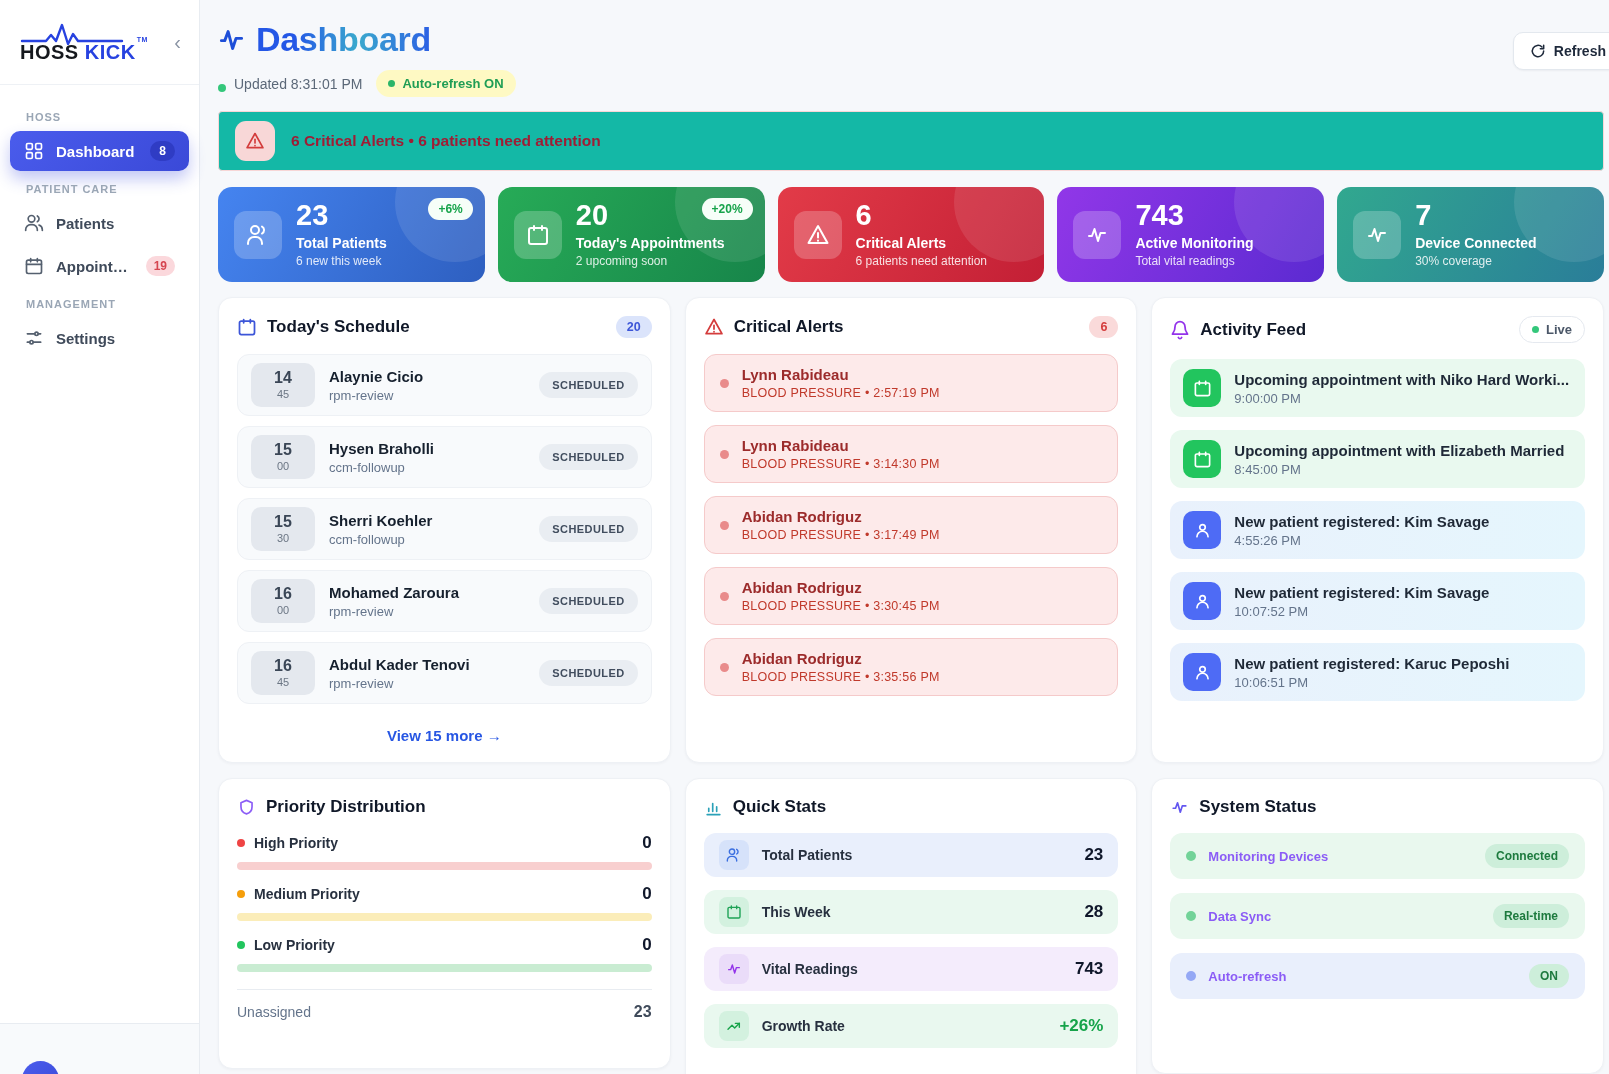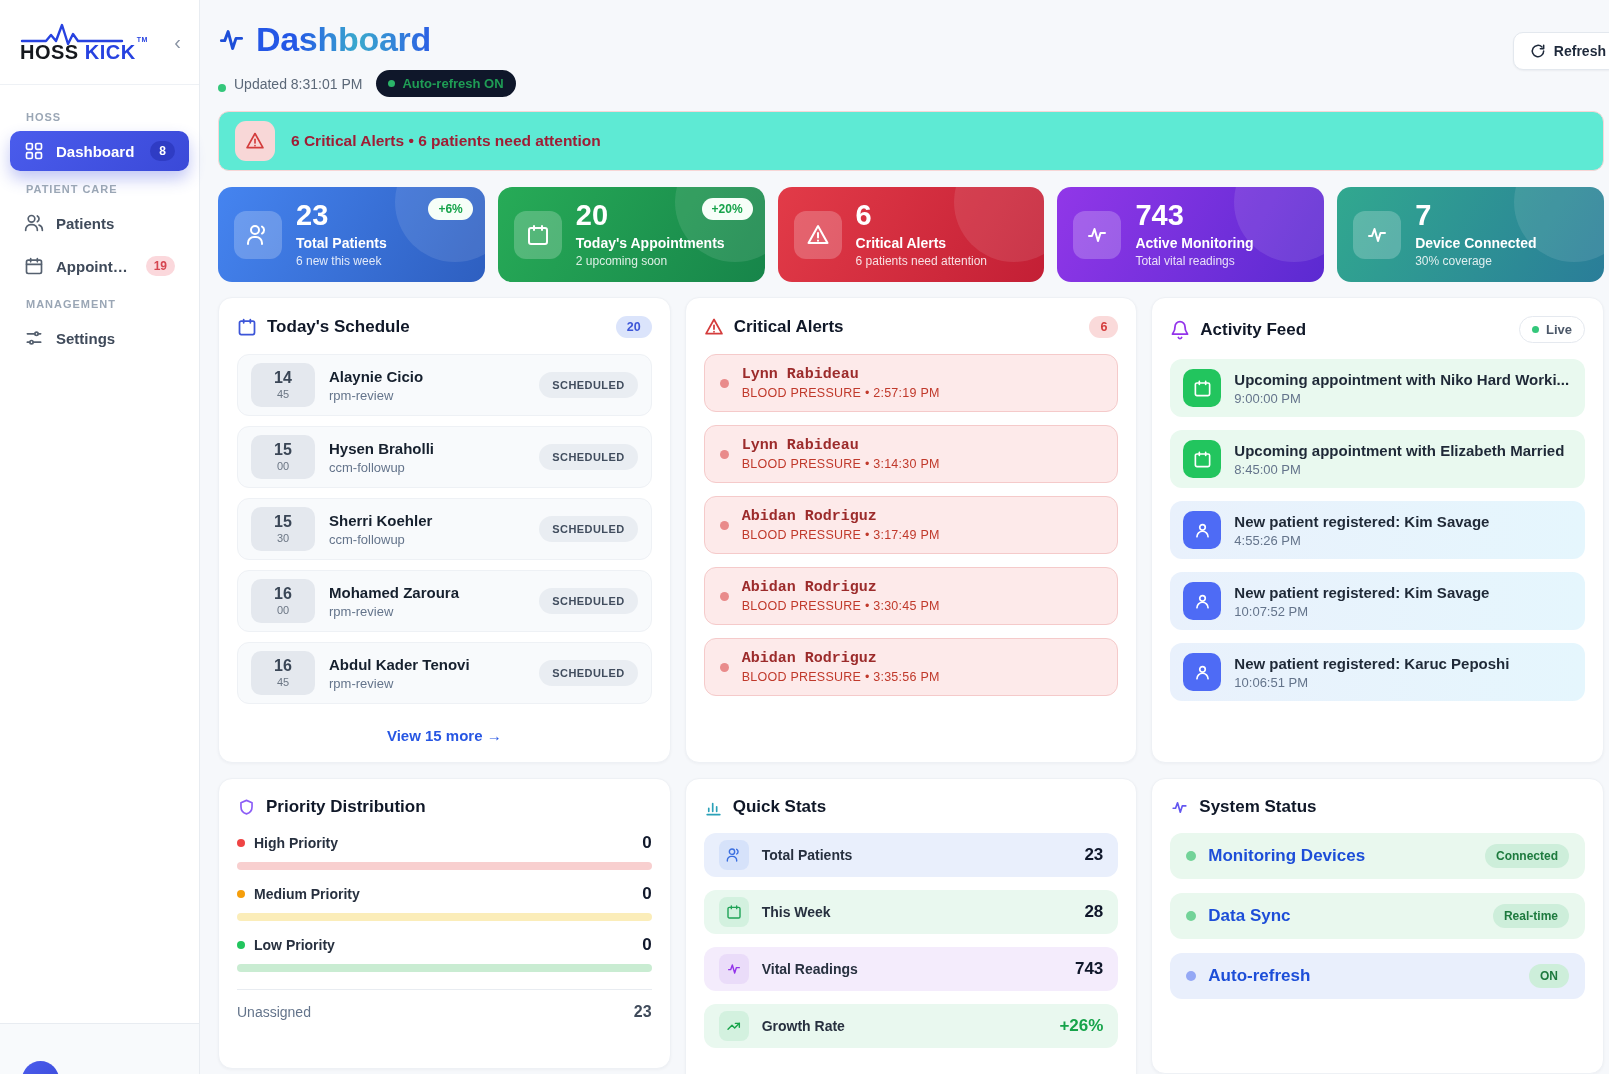--- a/index.html
+++ b/index.html
@@ -33,26 +33,26 @@
   .main { margin-left:200px; padding:20px 0 0 18px; position:relative; }
   .header-row { display:flex; justify-content:space-between; align-items:flex-start; width:1391px; }
   .title-line { display:flex; align-items:center; gap:11px; }
   .page-title { font-size:34px; font-weight:800; letter-spacing:-0.3px;
       background:linear-gradient(90deg,#2457e6 0%,#2457e6 22%,#3aa9cd 58%,#2b5fe4 100%);
       -webkit-background-clip:text; background-clip:text; color:transparent; -webkit-text-fill-color:transparent; }
   .meta-row { margin-top:11px; display:flex; gap:14px; align-items:center; font-size:14px; color:#5b6878; }
   .meta-updated { display:flex; align-items:flex-end; gap:8px; }
   .dot { width:8px; height:8px; border-radius:50%; display:inline-block; }
   .dot-green { background:#34c77b; }
-  .autorefresh-pill { background:#0f172a; color:#1f9d55; font-weight:600; font-size:13px; padding:6px 12px; border-radius:999px; display:flex; gap:7px; align-items:center; }
+  .autorefresh-pill { background:#fef9c3; color:#1f9d55; font-weight:600; font-size:13px; padding:6px 12px; border-radius:999px; display:flex; gap:7px; align-items:center; }
   .autorefresh-pill .dot { width:7px; height:7px; background:#2bb569; }
   .refresh-btn { display:flex; gap:8px; align-items:center; background:#fff; border:1px solid #e3e8ee; border-radius:10px; padding:10px 16px; font-size:14px; font-weight:600; color:#1e293b; box-shadow:0 1px 2px rgba(16,24,40,.05); margin-top:12px; margin-right:-14px; cursor:pointer; }
 
   
-  .banner { margin-top:14px; width:1386px; background:#5eead4; border:1px solid #f7d6d6; border-radius:11px; display:flex; align-items:center; gap:16px; padding:10px 16px; height:60px; }
+  .banner { margin-top:14px; width:1386px; background:#14b8a6; border:1px solid #f7d6d6; border-radius:4px; display:flex; align-items:center; gap:16px; padding:10px 16px; height:60px; }
   .banner-icon { width:40px; height:40px; border-radius:11px; background:#f8d7d7; display:grid; place-items:center; color:#d33c3c; flex:0 0 auto; }
   .banner-text { color:#9f1d35; font-weight:700; font-size:15.5px; }
 
   
   .stats-row { display:flex; gap:13px; margin-top:16px; width:1386px; }
   .stat-card { flex:1; border-radius:14px; padding:14px 16px; height:95px; position:relative; overflow:hidden; color:#fff; display:flex; gap:14px; align-items:center; cursor:pointer; }
   .stat-card::after { content:""; position:absolute; right:-30px; top:-45px; width:120px; height:120px; border-radius:50%; background:rgba(255,255,255,.10); }
   .card-blue   { background:linear-gradient(120deg,#4584f0,#2e5fc0); }
   .card-green  { background:linear-gradient(120deg,#27ab57,#17854a); }
   .card-red    { background:linear-gradient(120deg,#e23b48,#c31f35); }
@@ -86,21 +86,21 @@
   .time-m { font-size:11px; color:#6b7684; margin-top:3px; line-height:1; }
   .sched-name { font-size:15px; font-weight:700; color:#16202e; }
   .sched-type { font-size:13px; color:#64748b; margin-top:3px; }
   .sched-status { margin-left:auto; background:#e9edf2; color:#414d5e; font-size:11px; font-weight:700; letter-spacing:.04em; padding:7px 13px; border-radius:999px; }
   .view-more { display:block; text-align:center; color:#2756e3; font-size:15px; font-weight:700; margin-top:23px; text-decoration:none; cursor:pointer; }
 
   
   .alert-list { display:flex; flex-direction:column; gap:13px; }
   .alert-item { background:#fdeaea; border:1px solid #f5caca; border-radius:12px; padding:9px 15px; display:flex; gap:13px; align-items:center; height:58px; cursor:pointer; }
   .alert-dot { width:9px; height:9px; border-radius:50%; background:#e98b8b; flex:0 0 auto; }
-  .alert-name { font-size:15px; font-weight:700; color:#9c2b2b;font-family:Liberation Mono, monospace; }
+  .alert-name { font-size:15px; font-weight:700; color:#9c2b2b; }
   .alert-detail { font-size:12.5px; color:#c0392b; margin-top:3px; letter-spacing:.02em; }
 
   
   .feed-list { display:flex; flex-direction:column; gap:13px; }
   .feed-item { border-radius:12px; padding:9px 13px; display:flex; gap:13px; align-items:center; height:58px; cursor:pointer; }
   .feed-item.green { background:#e9f9ef; }
   .feed-item.blue { background:linear-gradient(90deg,#e9f1fc,#e5f6fd); }
   .feed-icon { width:38px; height:38px; border-radius:10px; display:grid; place-items:center; color:#fff; flex:0 0 auto; }
   .feed-icon.ic-green { background:#22c55e; }
   .feed-icon.ic-blue { background:#4e6bf5; }
@@ -131,21 +131,21 @@
   .qs-label { font-size:14px; font-weight:600; color:#27303f; }
   .qs-value { margin-left:auto; font-size:17px; font-weight:800; color:#0f172a; }
   .qs-value.green { color:#16a34a; }
 
   
   .ss-list { display:flex; flex-direction:column; gap:14px; }
   .ss-row { display:flex; align-items:center; gap:12px; height:46px; border-radius:12px; padding:0 16px; }
   .ss-green { background:#e9f8ee; } .ss-blue { background:#e9effc; }
   .ss-dot { width:10px; height:10px; border-radius:50%; flex:0 0 auto; }
   .ssd-green { background:#72d398; } .ssd-blue { background:#94a8f5; }
-  .ss-label { font-size:17px; font-weight:600; color:#1d4ed8; }
+  .ss-label { font-size:13px; font-weight:600; color:#8b5cf6; }
   .ss-badge { margin-left:auto; background:#cdeeda; color:#1d7a3e; font-size:12px; font-weight:700; padding:5px 11px; border-radius:999px; }
 
   svg.icn { display:block; }
 </style>
 </head>
 <body>
 
 <div class="viewport">
 
   <aside class="sidebar">

